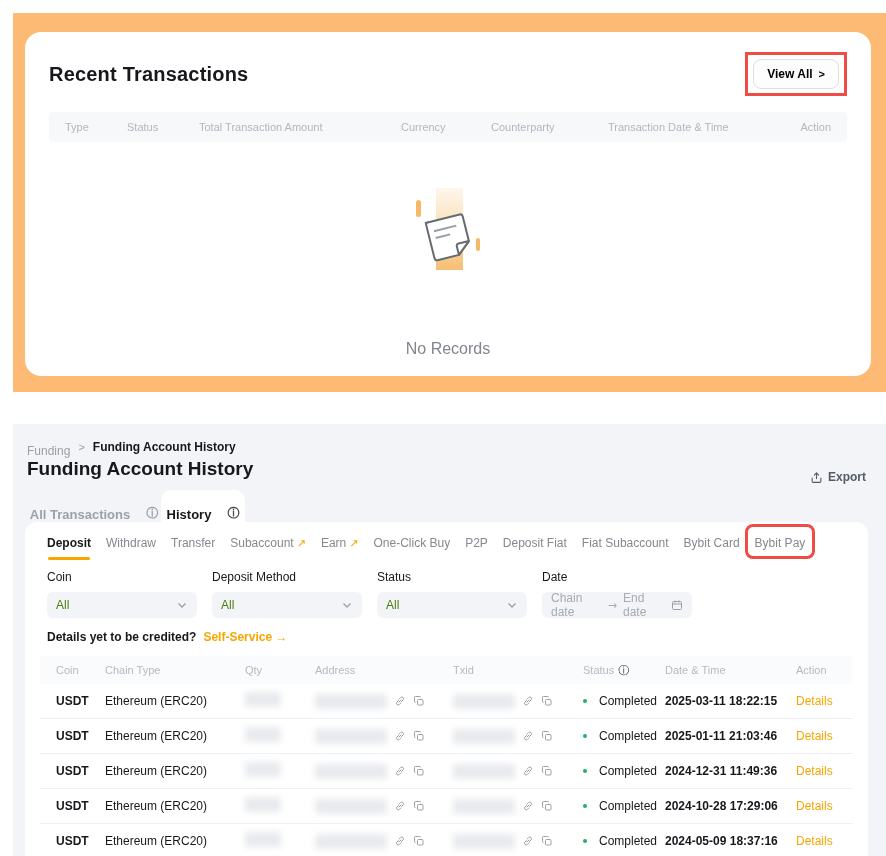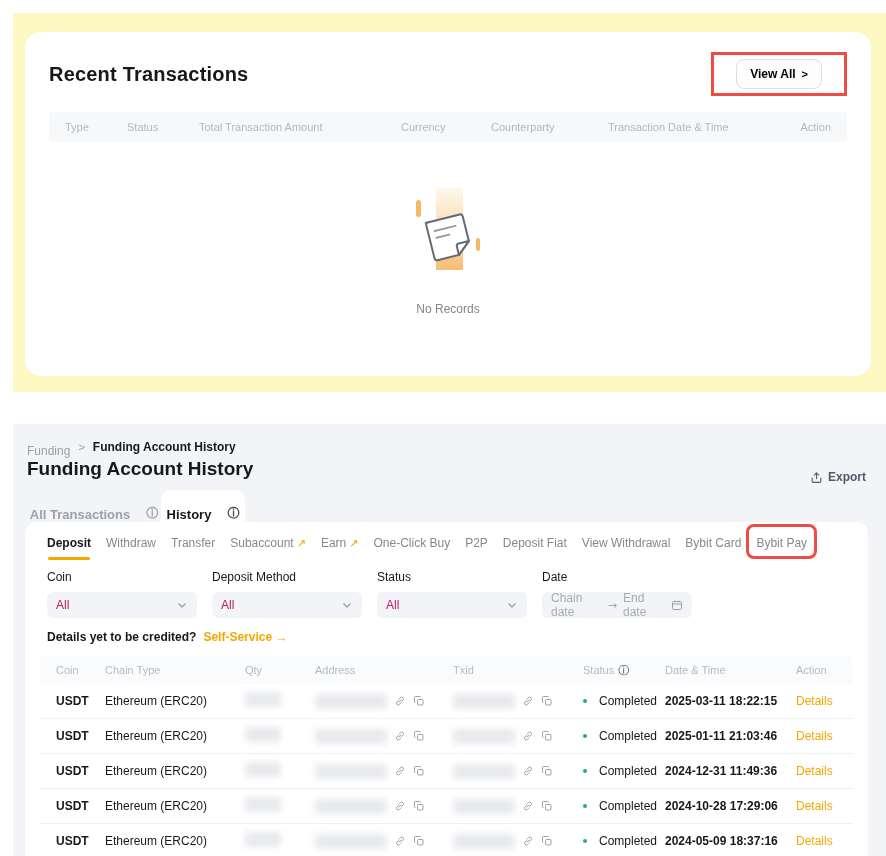--- a/index.html
+++ b/index.html
@@ -1,30 +1,30 @@
 <!DOCTYPE html>
 <html style="--accent: #f7a600; --red: #ef4c45; --green: #20b26c;"><head>
 <meta charset="utf-8">
 <style>
   * { margin:0; padding:0; box-sizing:border-box; }
   html,body { width:886px; height:856px; background:#fff; font-family:"Liberation Sans","DejaVu Sans",sans-serif; color:#17181c; overflow:hidden; }
   .stage { position:relative; width:886px; height:856px; }
 
   
-  .section1 { position:absolute; top:13px; left:13px; width:873px; height:379px; background:#fef9c3; }
+  .section1 { position:absolute; top:13px; left:13px; width:873px; height:379px; background:#fdba74; }
   .card { position:absolute; top:19px; left:12px; width:846px; height:344px; background:#fff; border-radius:16px; padding:18px 24px 0; }
   .card-head { display:flex; justify-content:space-between; align-items:center; height:48px; }
   .card-title { font-size:20px; font-weight:700; letter-spacing:.2px; }
-  .annot { border:3px solid var(--red,#ef4c45); border-radius:0; padding:4px 22px; }
+  .annot { border:3px solid var(--red,#ef4c45); border-radius:0; padding:4px 5px; }
   .viewall-btn { display:flex; align-items:center; gap:6px; background:#fdfdfd; border:1px solid #dcdfe5; border-radius:8px; padding:7px 13px; font-size:12px; font-weight:700; cursor:pointer; }
   .viewall-btn .chev { font-size:11px; font-weight:700; }
   .thead1 { margin-top:14px; height:30px; background:#f7f8fa; border-radius:4px; display:grid; grid-template-columns:62px 72px 202px 90px 117px 1fr 60px; align-items:center; padding:0 16px; font-size:11px; color:#b2b7bf; }
   .thead1 .th:last-child { text-align:right; }
   .empty { margin-top:44px; display:flex; flex-direction:column; align-items:center; gap:12px; }
-  .empty-text { font-size:12px; color:#81858c; }
+  .empty-text { font-size:16px; color:#81858c;margin-top:38px; }
 
   
   .section2 { position:absolute; top:424px; left:13px; width:873px; height:432px; background:#f2f4f7; overflow:hidden; }
   .breadcrumb { position:absolute; top:12px; left:14px; font-size:12px; display:flex; gap:8px; align-items:center; }
   .bc-root { color:#9b9fa6; cursor:pointer;margin-top:8px; }
   .bc-sep { color:#9b9fa6; font-size:11px; }
   .bc-current { color:#17181c; font-weight:700; }
   .page-title { position:absolute; top:34px; left:14px; font-size:19px; font-weight:700; }
   .export { position:absolute; top:46px; right:20px; display:flex; align-items:center; gap:5px; font-size:12px; font-weight:700; color:#555b66; cursor:pointer; }
   .tabs { position:absolute; top:66px; left:14px; display:flex; height:32px; }
@@ -39,21 +39,21 @@
   .subtab { position:relative; display:inline-flex; align-items:center; gap:3px; font-size:12px; color:#84888f; cursor:pointer; white-space:nowrap; }
   .subtab.active { color:#17181c; font-weight:700; }
   .underline { position:absolute; left:1px; right:1px; bottom:-10px; height:3px; border-radius:2px; background:var(--accent,#f7a600); }
   .ext-arrow { color:var(--accent,#f7a600); font-size:11px; font-family:"DejaVu Sans",sans-serif; }
   .red-frame { position:absolute; inset:-12px -10px -9px -10px; border:3px solid var(--red,#ef4c45); border-radius:8px; pointer-events:none; }
 
   .filters { display:flex; gap:15px; padding:6px 22px 0; }
   .filter { width:150px; }
   .filter-label { font-size:12px; color:#17181c; margin-bottom:8px; }
   .field { height:26px; background:#f2f4f7; border-radius:6px; display:flex; align-items:center; padding:0 9px; font-size:12px; cursor:pointer; }
-  .field .val { flex:1; color:#be185d; }
+  .field .val { flex:1; color:#4d7c0f; }
   .chev-down { display:flex; }
   .daterange { gap:6px; color:#a7abb3; }
   .daterange .ph { font-size:12px; }
   .daterange .arrow { font-size:11px; font-family:"DejaVu Sans",sans-serif; }
   .daterange .cal { margin-left:auto; display:flex; }
 
   .notice { display:flex; gap:7px; align-items:center; padding:12px 22px 0; font-size:12px; }
   .notice-text { font-weight:700; color:#17181c; }
   .notice-link { color:var(--accent,#f7a600); font-weight:700; cursor:pointer; }
 
@@ -196,21 +196,21 @@
             <span class="subtab-label">P2P</span>
 
           </div>
 
           <div class="subtab">
             <span class="subtab-label">Deposit Fiat</span>
 
           </div>
 
           <div class="subtab">
-            <span class="subtab-label">View Withdrawal</span>
+            <span class="subtab-label">Fiat Subaccount</span>
 
           </div>
 
           <div class="subtab">
             <span class="subtab-label">Bybit Card</span>
 
           </div>
 
           <div class="subtab">
             <span class="subtab-label">Bybit Pay</span>

